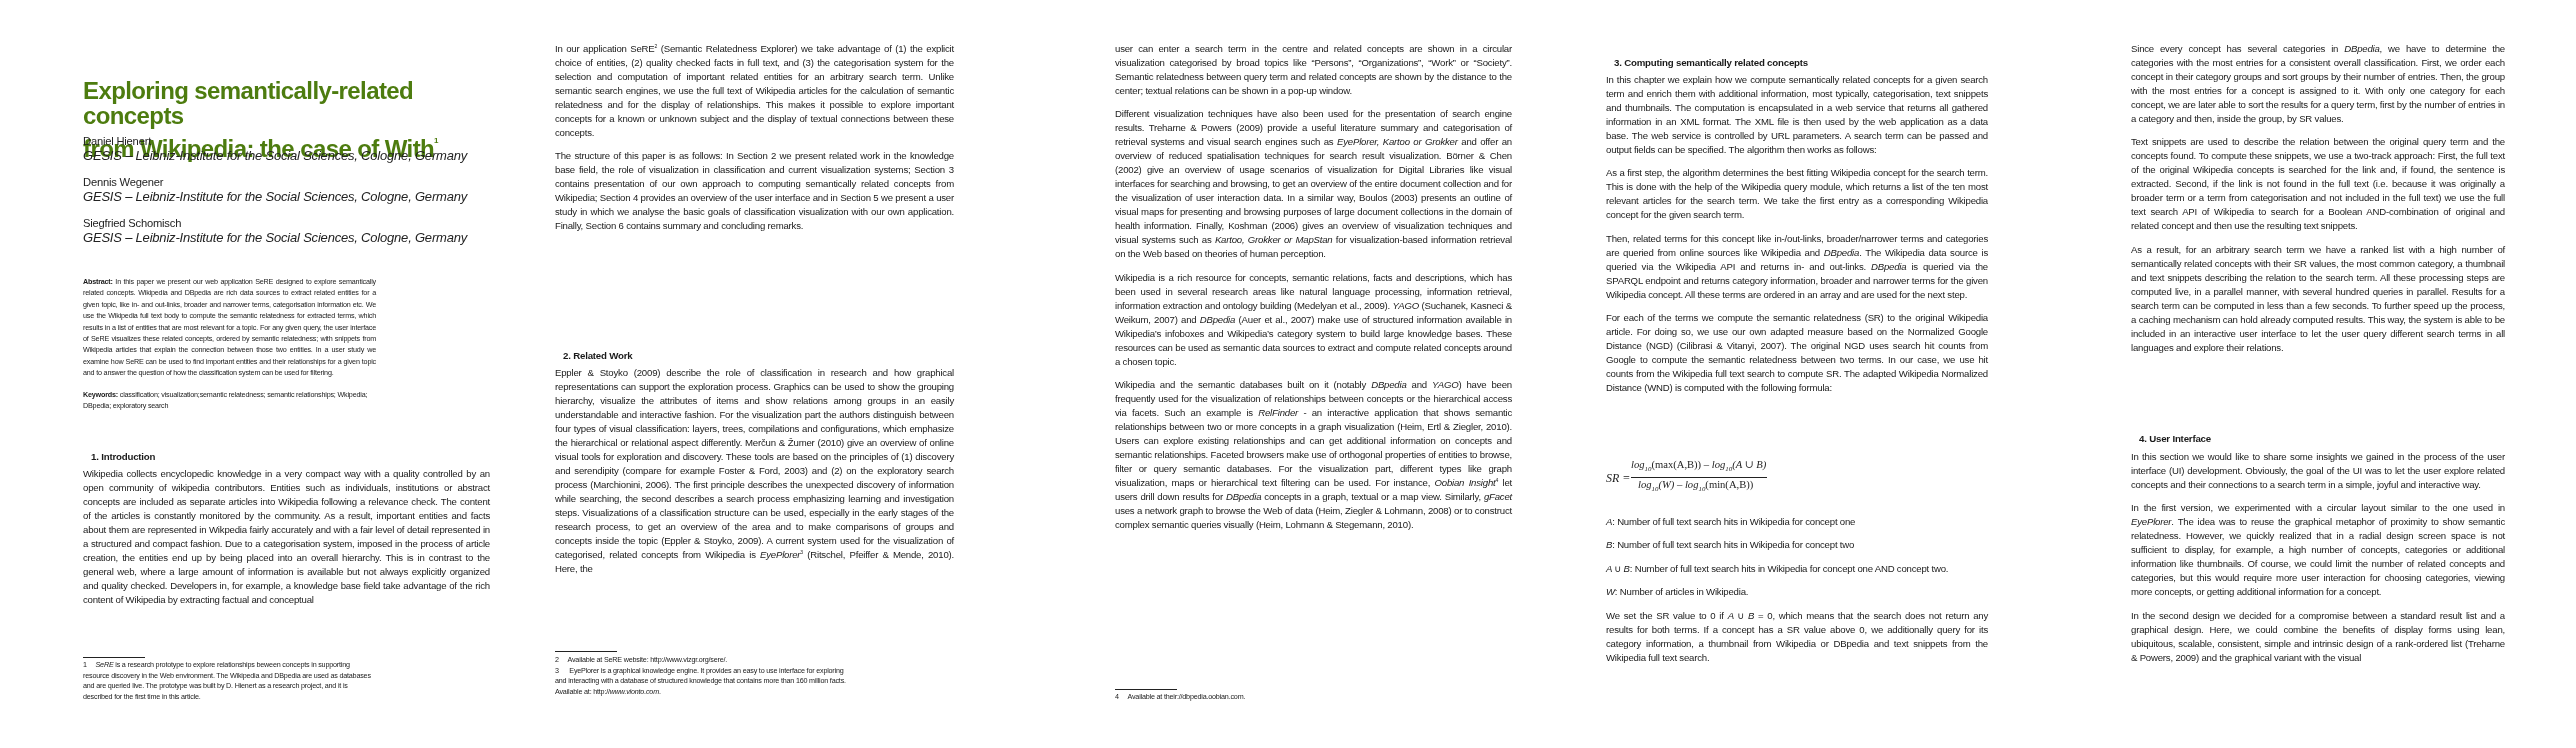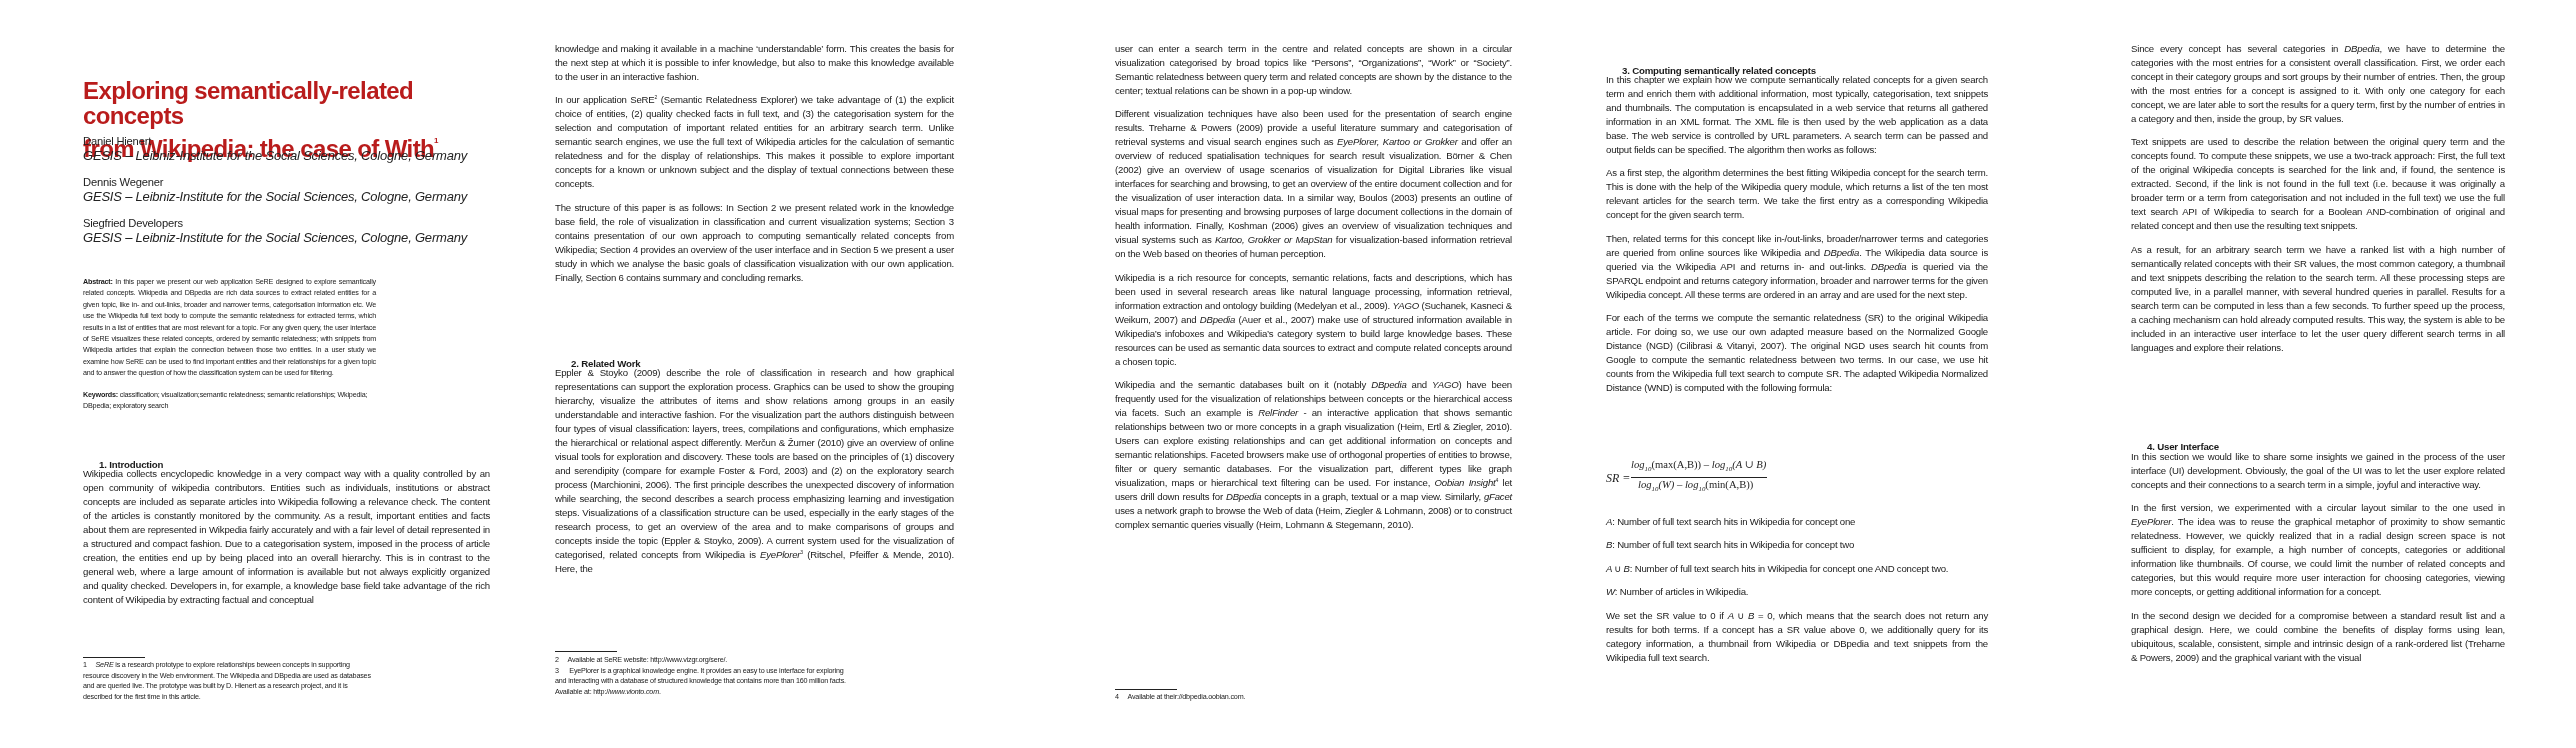--- a/index.html
+++ b/index.html
@@ -10,32 +10,32 @@
   }
   .col { position: absolute; top: 0; height: 748px; }
   .col-1 { left: 83px; width: 407px; }
   .col-2 { left: 555px; width: 399px; }
   .col-3 { left: 1115px; width: 397px; }
   .col-4 { left: 1606px; width: 382px; }
   .col-5 { left: 2131px; width: 374px; }
 
   .title {
     font-size: 24px; font-weight: bold; line-height: 25px; letter-spacing: -0.6px;
-    margin: 0; position: absolute; top: 78px; left: 0; width: 412px; color: #b91c1c;
+    margin: 0; position: absolute; top: 78px; left: 0; width: 412px; color: #4d7c0f;
   }
   .title sup { font-size: 8px; vertical-align: 13.7px; }
   .authors { position: absolute; top: 134px; left: 0; }
   .author-name { font-size: 11.2px; line-height: 15px; color: #222; letter-spacing: -0.2px; }
   .author-aff { font-size: 13px; font-style: italic; line-height: 13.7px; color: #222; margin-bottom: 12.5px; letter-spacing: -0.2px; }
 
   .abstract { position: absolute; top: 276px; left: 0; width: 293px; font-size: 7.2px; line-height: 11.4px; letter-spacing: -0.2px; text-align: justify; }
   .abstract b { font-weight: bold; }
   .keywords { position: absolute; top: 389px; left: 0; width: 293px; font-size: 7.2px; line-height: 11.4px; letter-spacing: -0.2px; }
 
-  .h2 { font-size: 9.7px; font-weight: bold; letter-spacing: -0.2px; margin: 16px; position: absolute; left: 0; }
+  .h2 { font-size: 9.7px; font-weight: bold; letter-spacing: -0.2px; margin: 8px; position: absolute; left: 0; }
   .body-text {
     position: absolute; left: 0; right: 0;
     font-size: 9.6px; line-height: 14px; text-align: justify; letter-spacing: -0.2px;
   }
   .body-text p { margin: 0 0 9.4px 0; }
   .body-text i { font-style: italic; }
   .body-text sup, .fn sup { font-size: 5px; vertical-align: 4.4px; line-height: 0; }
 
   .fn-rule { position: absolute; left: 0; width: 62px; height: 0; border-top: 0.6px solid #222; }
   .fn { position: absolute; left: 0; width: 293px; font-size: 7.2px; line-height: 10.5px; letter-spacing: -0.2px; }
@@ -61,21 +61,21 @@
   <div class="authors">
     <div>
       <div class="author-name">Daniel Hienert</div>
       <div class="author-aff">GESIS – Leibniz-Institute for the Social Sciences, Cologne, Germany</div>
     </div>
     <div>
       <div class="author-name">Dennis Wegener</div>
       <div class="author-aff">GESIS – Leibniz-Institute for the Social Sciences, Cologne, Germany</div>
     </div>
     <div>
-      <div class="author-name">Siegfried Developers</div>
+      <div class="author-name">Siegfried Schomisch</div>
       <div class="author-aff">GESIS – Leibniz-Institute for the Social Sciences, Cologne, Germany</div>
     </div>
   </div>
 
   <div class="abstract">
     <b>Abstract:</b>
     <span>In this paper we present our web application SeRE designed to explore semantically related concepts. Wikipedia and DBpedia are rich data sources to extract related entities for a given topic, like in- and out-links, broader and narrower terms, categorisation information etc. We use the Wikipedia full text body to compute the semantic relatedness for extracted terms, which results in a list of entities that are most relevant for a topic. For any given query, the user interface of SeRE visualizes these related concepts, ordered by semantic relatedness; with snippets from Wikipedia articles that explain the connection between those two entities. In a user study we examine how SeRE can be used to find important entities and their relationships for a given topic and to answer the question of how the classification system can be used for filtering.</span>
   </div>
 
   <div class="keywords">
@@ -89,21 +89,20 @@
     </div>
 
   <div class="fn-rule" style="top:657px"></div>
   <div class="fn" style="top:660px">
       <div><span class="num">1</span><i>SeRE</i><span> is a research prototype to explore relationships beween concepts in supporting resource discovery in the Web environment. The Wikipedia and DBpedia are used as databases and are queried live. The prototype was built by D. Hienert as a research project, and it is described for the first time in this article.</span></div>
     </div>
 </div>
 
 <div class="col col-2">
   <div class="body-text" style="top:42px">
-      <p><span>knowledge and making it available in a machine ‘understandable’ form. This creates the basis for the next step at which it is possible to infer knowledge, but also to make this knowledge available to the user in an interactive fashion.</span></p>
       <p><span>In our application SeRE</span><sup>2</sup><span> (Semantic Relatedness Explorer) we take advantage of (1) the explicit choice of entities, (2) quality checked facts in full text, and (3) the categorisation system for the selection and computation of important related entities for an arbitrary search term. Unlike semantic search engines, we use the full text of Wikipedia articles for the calculation of semantic relatedness and for the display of relationships. This makes it possible to explore important concepts for a known or unknown subject and the display of textual connections between these concepts.</span></p>
       <p><span>The structure of this paper is as follows: In Section 2 we present related work in the knowledge base field, the role of visualization in classification and current visualization systems; Section 3 contains presentation of our own approach to computing semantically related concepts from Wikipedia; Section 4 provides an overview of the user interface and in Section 5 we present a user study in which we analyse the basic goals of classification visualization with our own application. Finally, Section 6 contains summary and concluding remarks.</span></p>
     </div>
   <h2 class="h2" style="top:342px">2. Related Work</h2>
   <div class="body-text" style="top:366px">
       <p><span>Eppler &amp; Stoyko (2009) describe the role of classification in research and how graphical representations can support the exploration process. Graphics can be used to show the grouping hierarchy, visualize the attributes of items and show relations among groups in an easily understandable and interactive fashion. For the visualization part the authors distinguish between four types of visual classification: layers, trees, compilations and configurations, which emphasize the hierarchical or relational aspect differently. Merčun &amp; Žumer (2010) give an overview of online visual tools for exploration and discovery. These tools are based on the principles of (1) discovery and serendipity (compare for example Foster &amp; Ford, 2003) and (2) on the exploratory search process (Marchionini, 2006). The first principle describes the unexpected discovery of information while searching, the second describes a search process emphasizing learning and investigation steps. Visualizations of a classification structure can be used, especially in the early stages of the research process, to get an overview of the area and to make comparisons of groups and concepts inside the topic (Eppler &amp; Stoyko, 2009). A current system used for the visualization of categorised, related concepts from Wikipedia is </span><i>EyePlorer</i><sup>3</sup><span> (Ritschel, Pfeiffer &amp; Mende, 2010). Here, the</span></p>
     </div>
 
   <div class="fn-rule" style="top:651px"></div>
   <div class="fn" style="top:655px">

